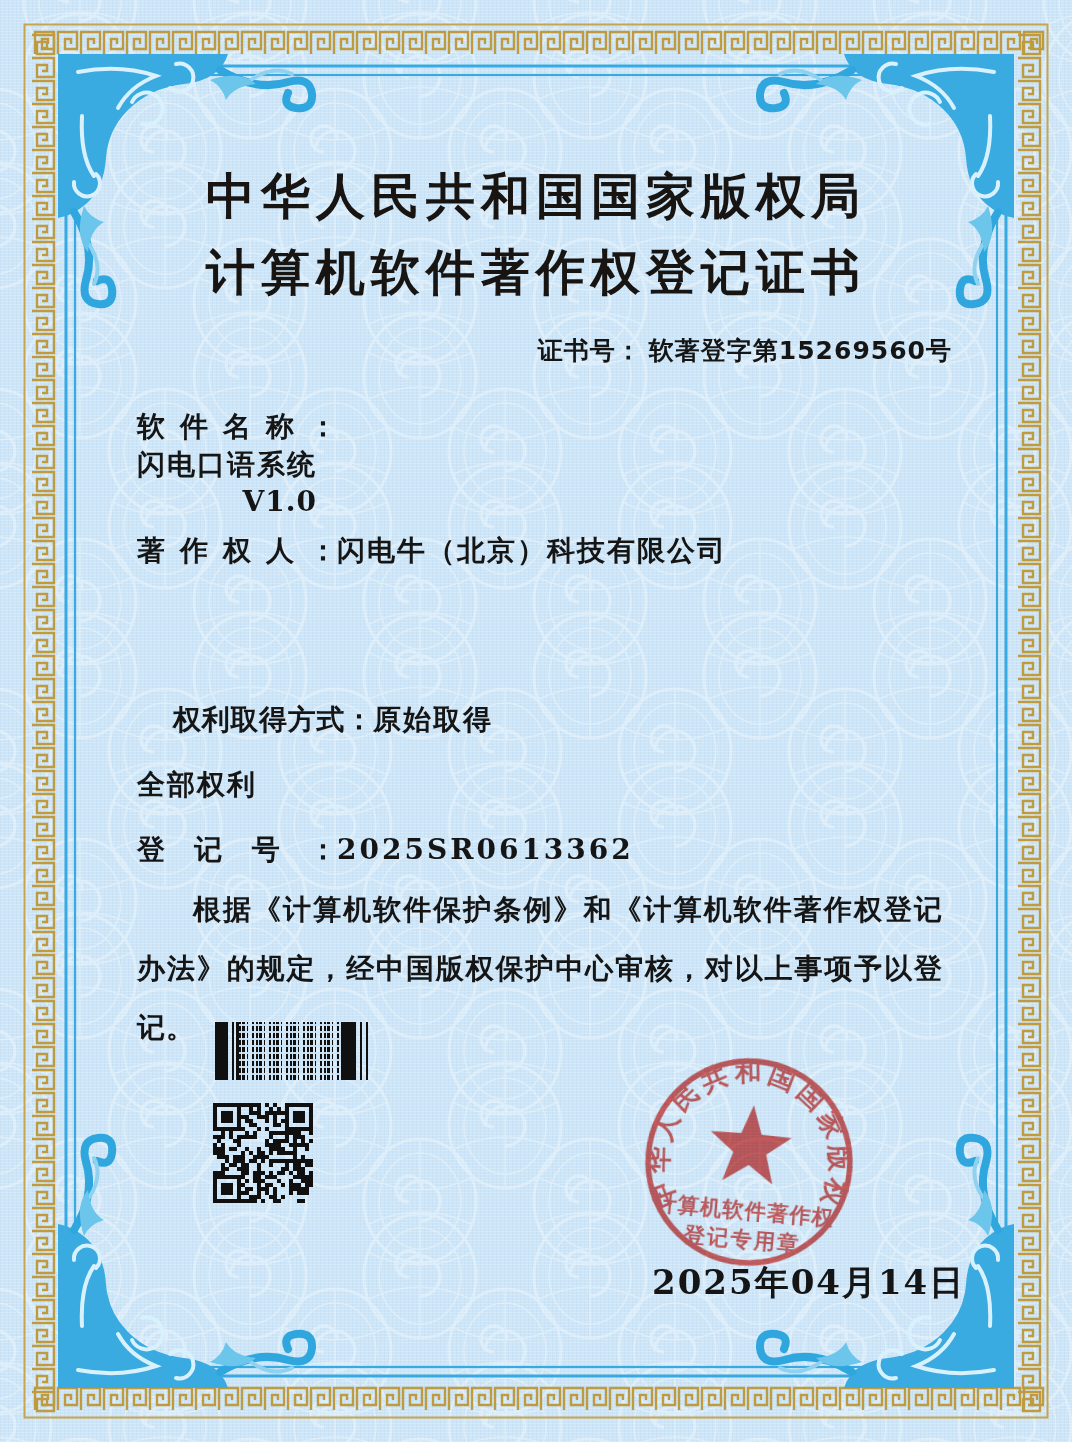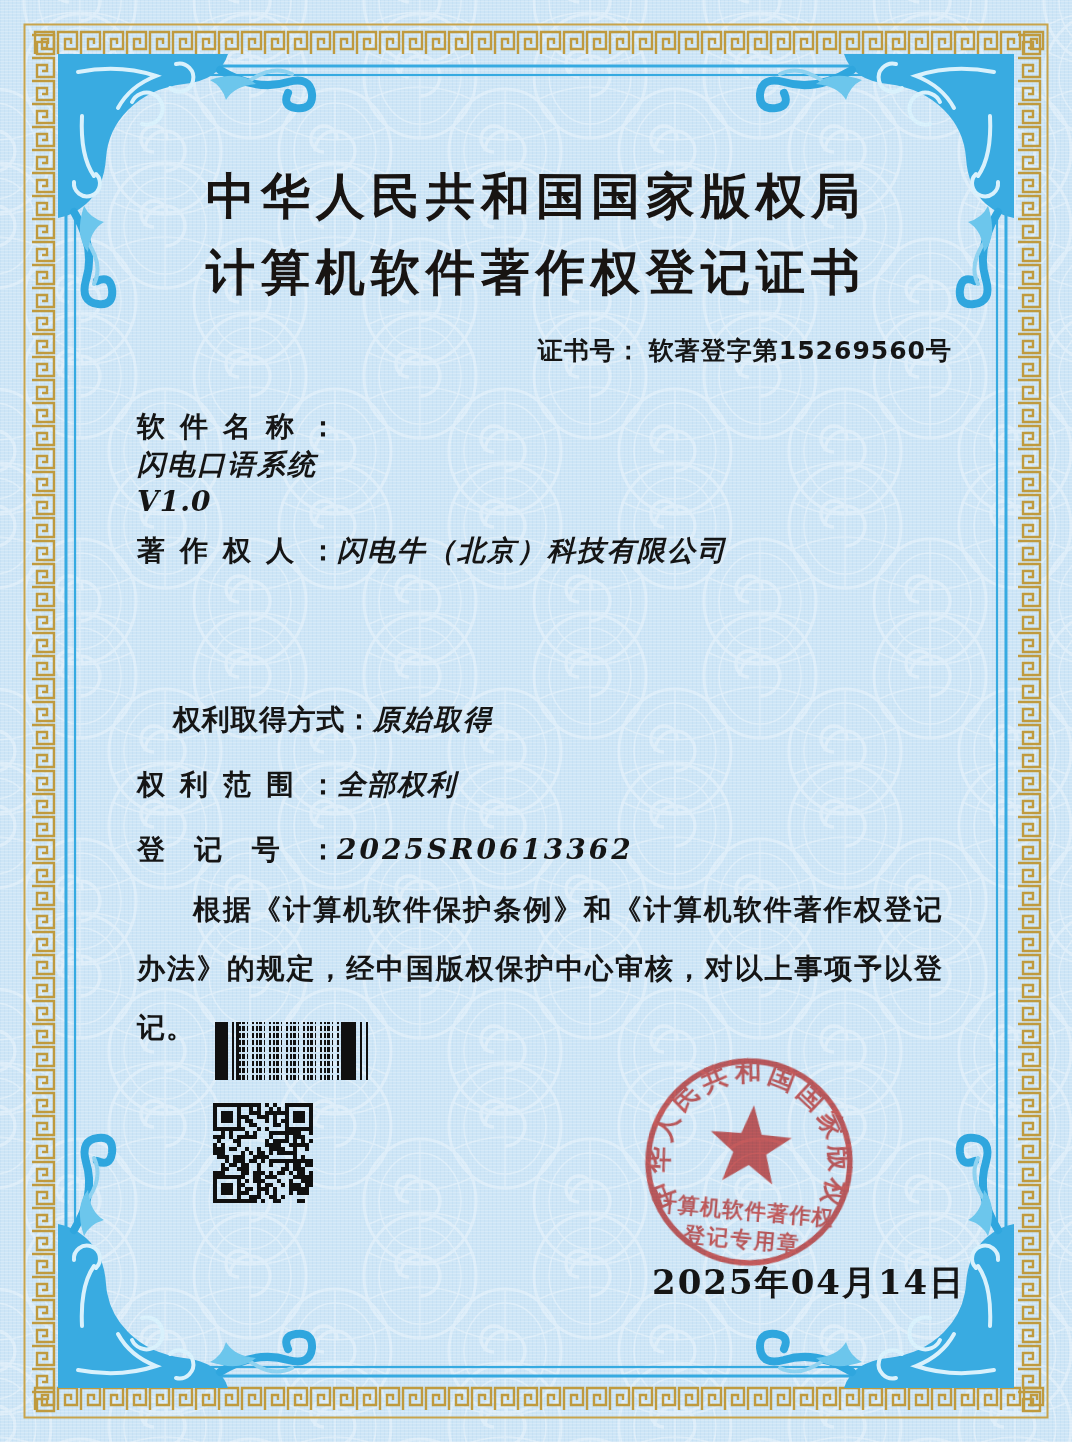--- a/index.html
+++ b/index.html
@@ -34,21 +34,21 @@
   .cert-no .lbl{margin-right:7px;}
 
   .f-row{left:137px;display:flex;align-items:flex-start;font-size:28px;}
   .f-label{
     width:200px;font-weight:700;letter-spacing:0;
     text-align:justify;text-align-last:justify;-moz-text-align-last:justify;
     white-space:nowrap;
   }
   .f-value{
     font-family:"DejaVu Serif",serif;font-weight:600;
-    letter-spacing:2px;line-height:37px;font-style:italic;
+    letter-spacing:2px;line-height:37px;
   }
   .paragraph{
     left:137px;top:880px;width:806px;
     font-size:28px;line-height:59px;font-weight:600;
     text-align:justify;text-indent:2em;letter-spacing:1px;
   }
 
   
   .barcode{position:absolute;left:215px;top:1022px;width:158px;height:58px;z-index:5;}
   .barcode .bc-start{
@@ -571,36 +571,35 @@
   </div>
 
   <div class="txt cert-no">
     <span class="lbl">证书号：</span><span>软著登字第15269560号</span>
   </div>
 
   <div class="txt f-row" style="top:408px;flex-direction:column;">
     <span class="f-label">软件名称：</span>
     <span class="f-value">
       <span style="display:block;">闪电口语系统</span>
-      <span style="display:block;letter-spacing:1px;">V1.0</span>
+      <span style="display:block;letter-spacing:1px;text-align:right;">V1.0</span>
     </span>
   </div>
 
   <div class="txt f-row" style="top:532px;">
     <span class="f-label">著作权人：</span>
     <span class="f-value">闪电牛（北京）科技有限公司</span>
   </div>
 
   <div class="txt f-row" style="top:701px;margin-left:36px;">
     <span class="f-label">权利取得方式：</span>
     <span class="f-value">原始取得</span>
   </div>
 
   <div class="txt f-row" style="top:766px;">
-    <span class="f-label">权利范围：</span>
     <span class="f-value">全部权利</span>
   </div>
 
   <div class="txt f-row" style="top:831px;">
     <span class="f-label">登记号：</span>
     <span class="f-value" style="letter-spacing:3px;text-align:right;">2025SR0613362</span>
   </div>
 
   <div class="txt paragraph">根据《计算机软件保护条例》和《计算机软件著作权登记办法》的规定，经中国版权保护中心审核，对以上事项予以登记。</div>
 

